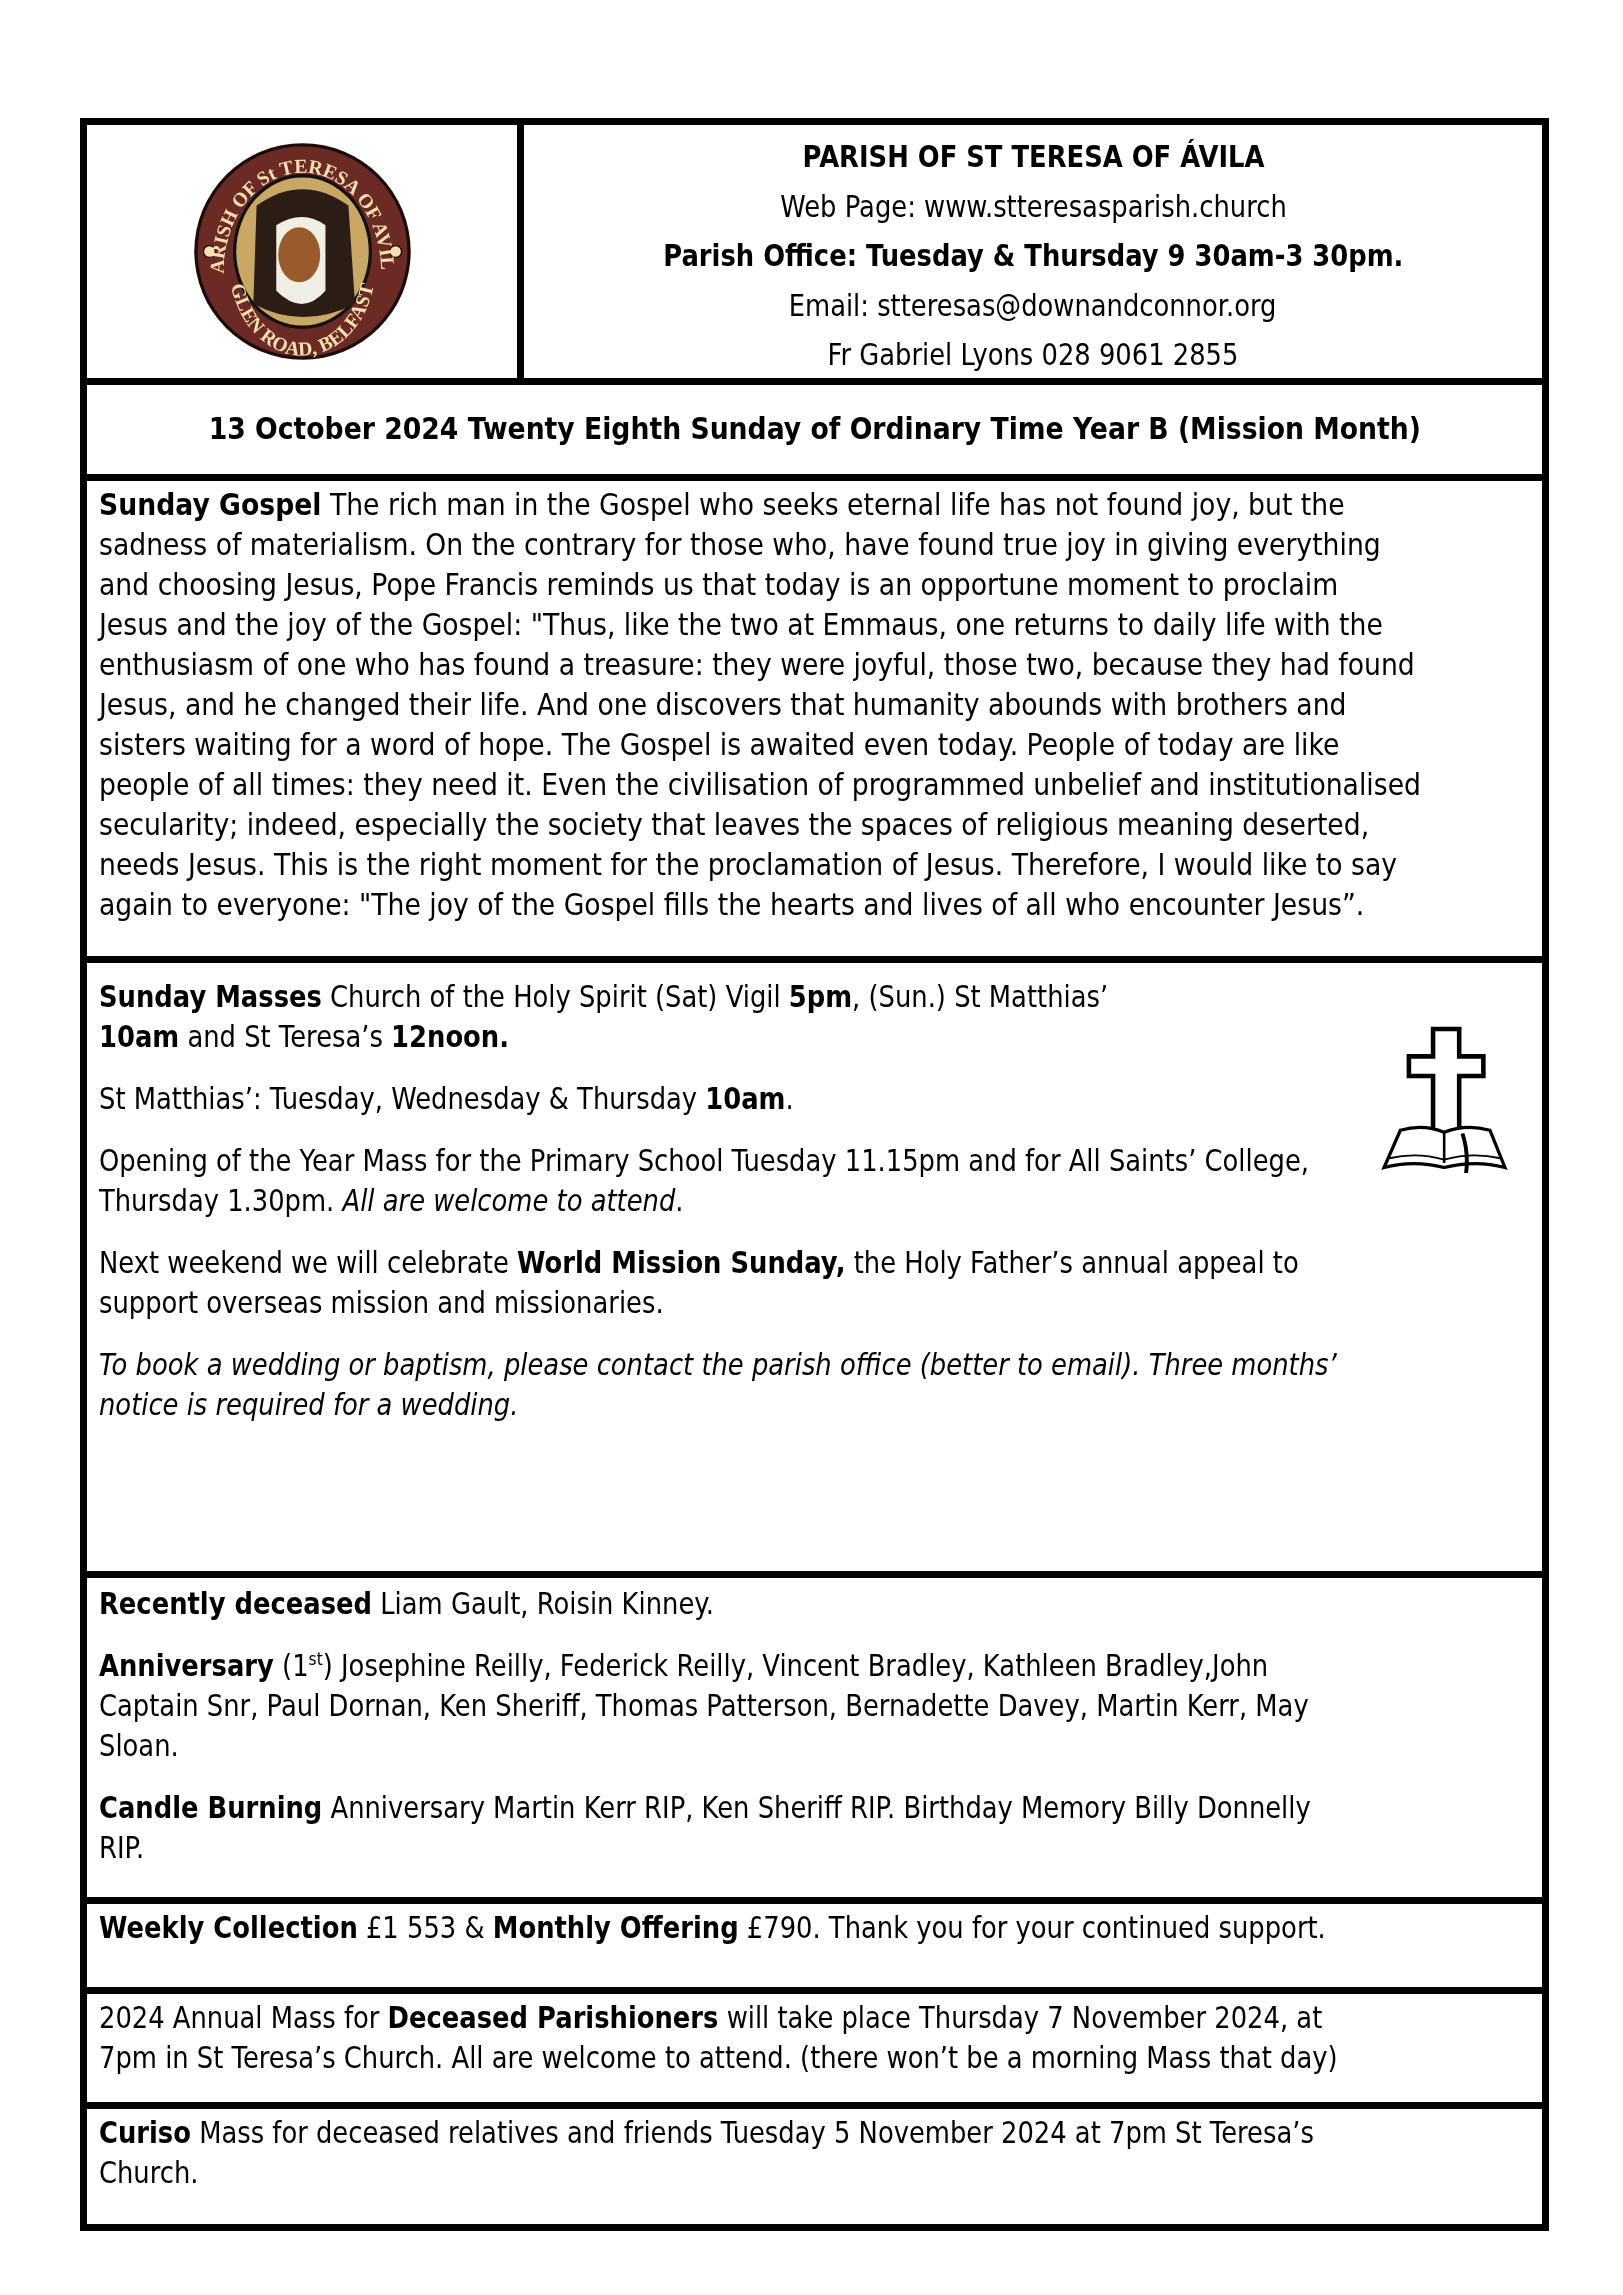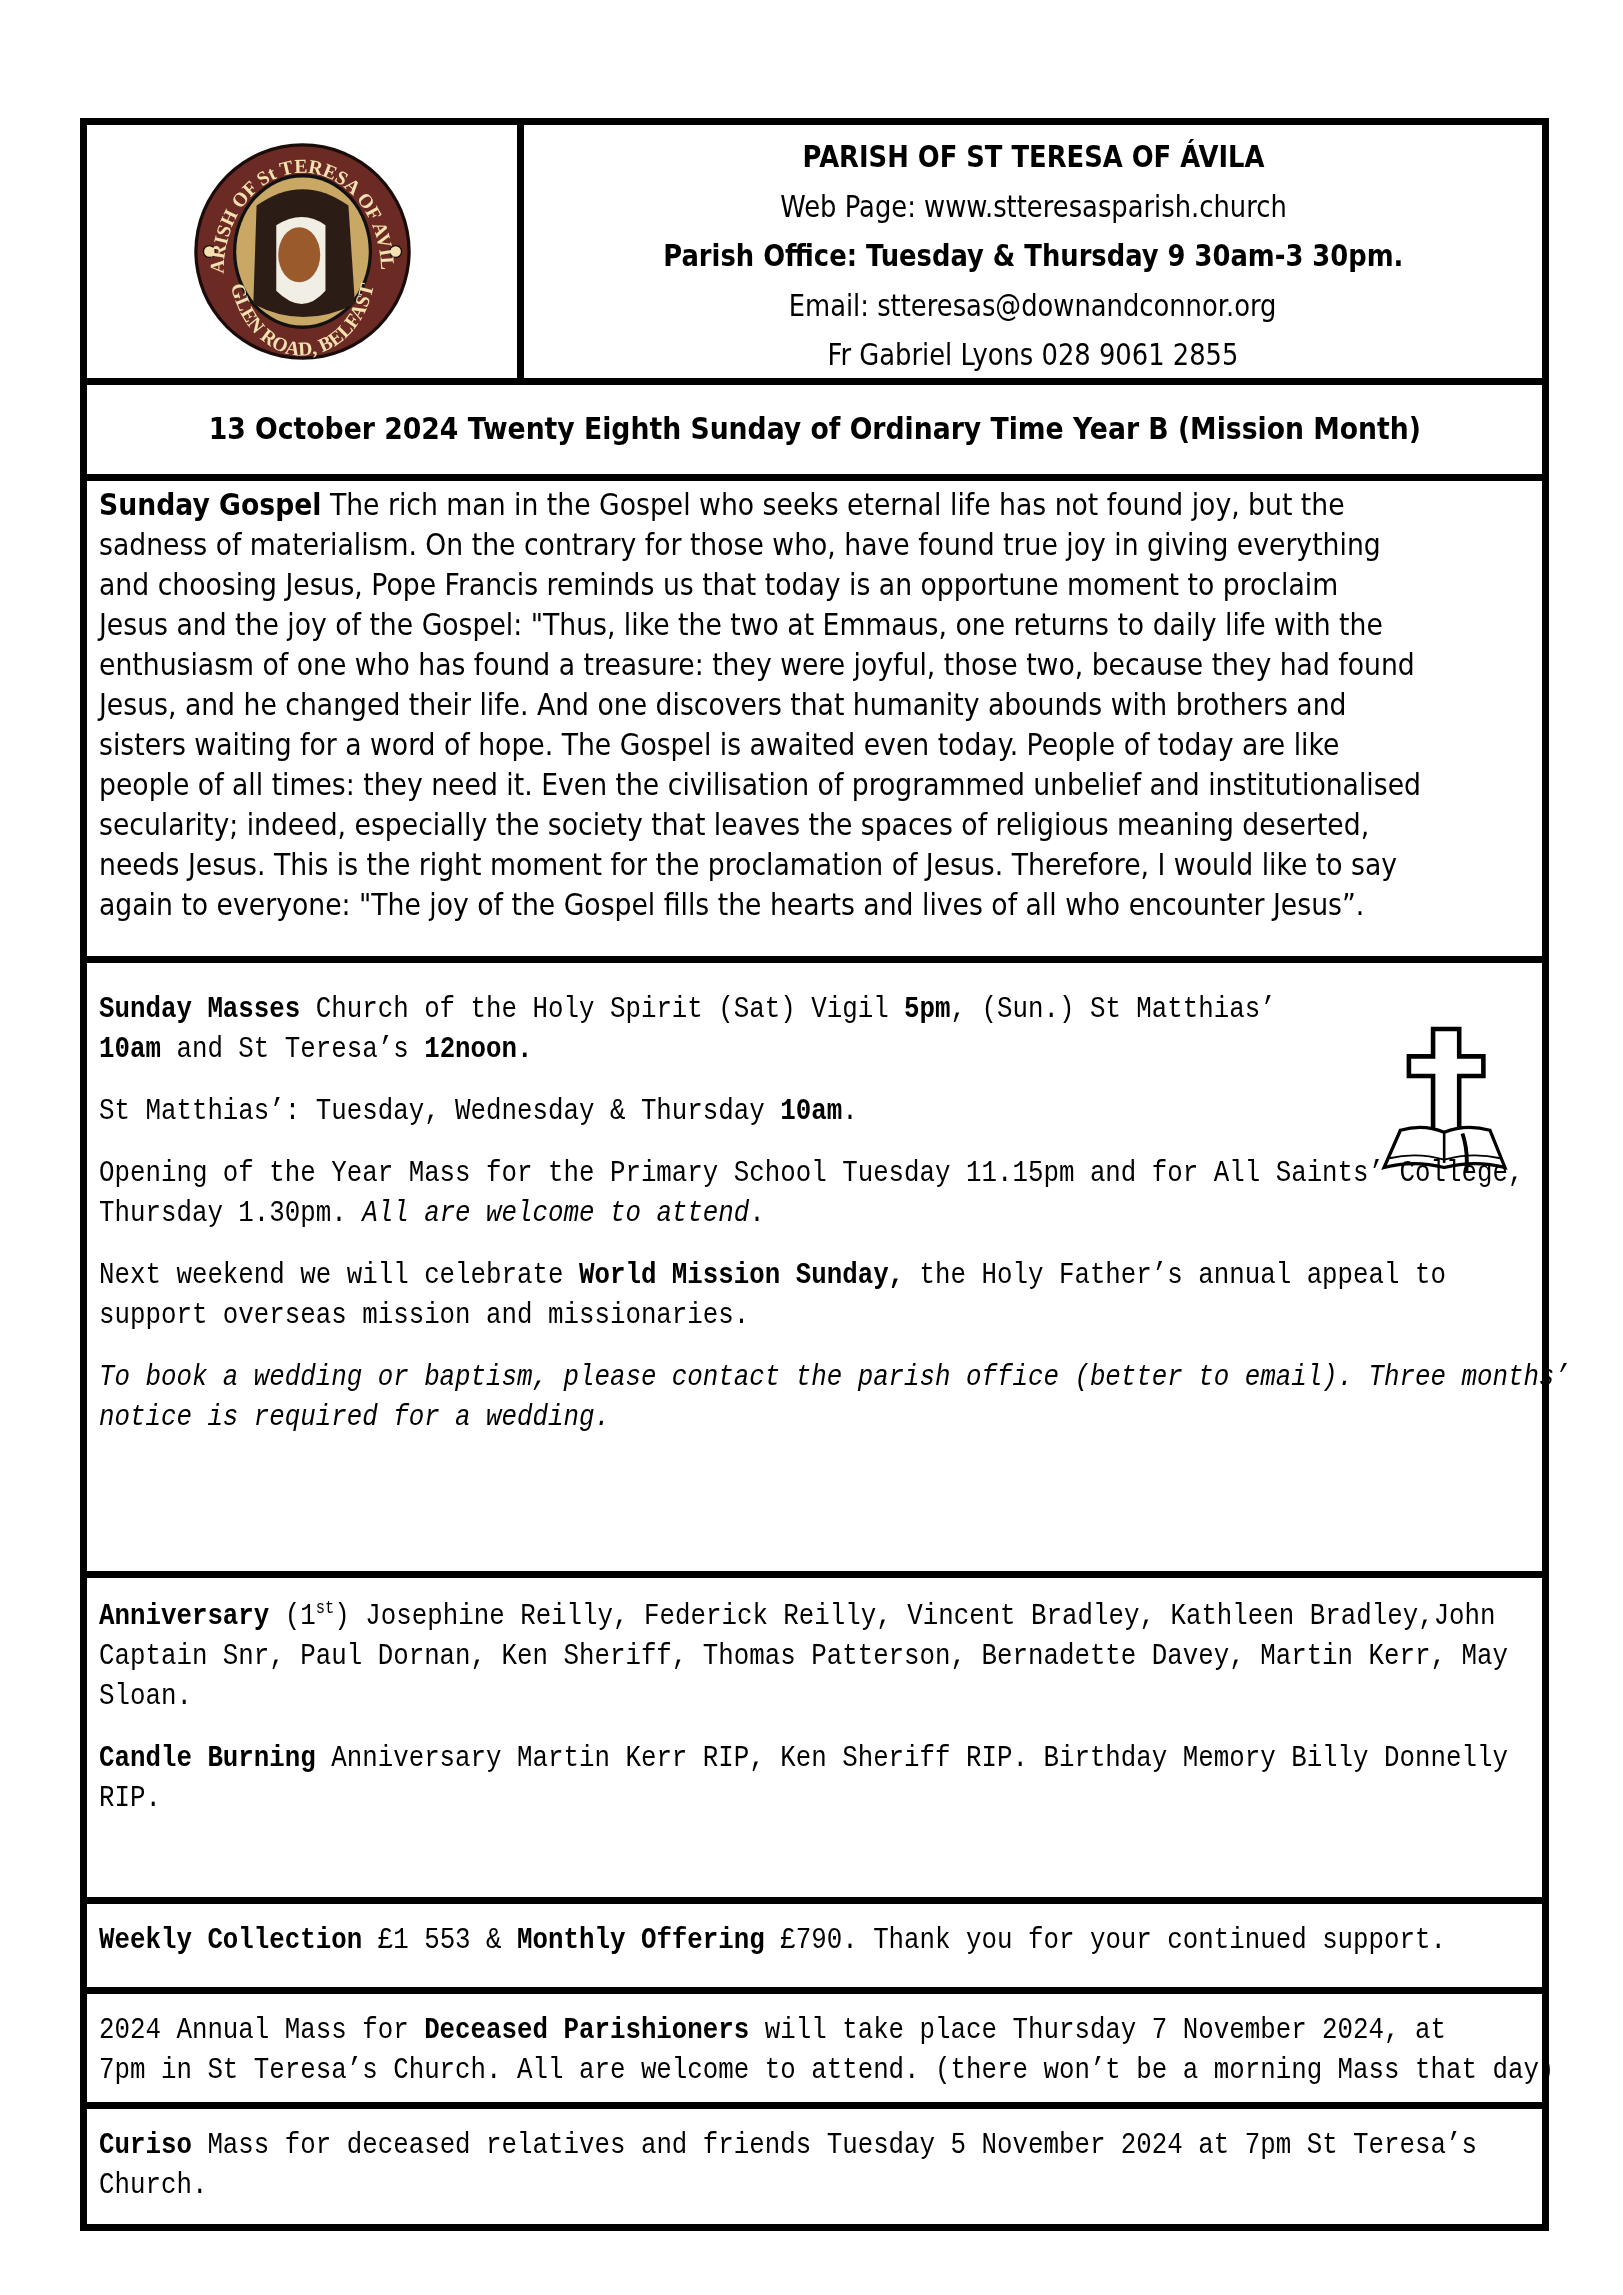--- a/index.html
+++ b/index.html
@@ -11,21 +11,21 @@
   .row { border-bottom: 7.9px solid #000; box-sizing: border-box; position: relative; }
   .row:last-child { border-bottom: none; border-radius: 8px; }
   .hdr { display: flex; height: 260px; }
   .logo-cell { width: 437px; border-right: 7.9px solid #000; display: flex; align-items: center; justify-content: center; box-sizing: border-box; }
   .contact-cell { flex: 1; display: flex; flex-direction: column; align-items: center; justify-content: space-between; padding-top: 9.2px; }
   .contact-cell div { font-size: 30px; line-height: 46px; transform: scaleX(0.86); transform-origin: center; white-space: nowrap; }
   .b { font-weight: bold; }
   .datebar { height: 96px; display: flex; align-items: center; justify-content: center; padding-bottom: 3.9px; box-sizing: border-box; }
   .datebar span { font-size: 31px; font-weight: bold; transform: scaleX(0.86); display: inline-block; white-space: nowrap; }
   .txt { font-size: 30px; line-height: 40px; padding: 3.9px 13px 10.5px 11.8px; }
-  .txt p { margin: 12px 0 22px 0; font-family: Liberation Mono, monospace; }
+  .txt p { margin: 0 0 22px 0; }
   .txt p:last-child { margin-bottom: 0; }
   .line { display: block; white-space: nowrap; transform: scaleX(0.86); transform-origin: left; }
   .gospel { height: 482px; font-size: 31px; line-height: 40px; padding: 2.6px 6.5px 0 11.8px; box-sizing: border-box; }
   .masses { height: 615px; box-sizing: border-box; padding-top: 10.5px; }
   .masses .txt { padding-top: 3.9px; }
   .cross { position: absolute; right: 23.6px; top: 33px; width: 147px; height: 177px; }
   .deceased { height: 326px; box-sizing: border-box; padding-top: 2.6px; }
   .collection { height: 90px; box-sizing: border-box; }
   .annual { height: 115px; box-sizing: border-box; }
   .curiso { height: 115px; box-sizing: border-box; }
@@ -115,20 +115,23 @@
       <p class="i">
           <span class="line">To book a wedding or baptism, please contact the parish office (better to email). Three months’</span>
           <span class="line">notice is required for a wedding.</span>
         </p>
     </div>
   </div>
 
   <div class="row deceased">
     <div class="txt">
       <p>
+          <span class="line"><span class="b">Recently deceased</span><span> Liam Gault, Roisin Kinney.</span></span>
+        </p>
+      <p>
           <span class="line"><span class="b">Anniversary</span><span> (1</span><sup>st</sup><span>)</span><span> Josephine Reilly, Federick Reilly, Vincent Bradley, Kathleen Bradley,John</span></span>
           <span class="line">Captain Snr, Paul Dornan, Ken Sheriff, Thomas Patterson, Bernadette Davey, Martin Kerr, May</span>
           <span class="line">Sloan.</span>
         </p>
       <p>
           <span class="line"><span class="b">Candle Burning</span><span> Anniversary Martin Kerr RIP, Ken Sheriff RIP. Birthday Memory Billy Donnelly</span></span>
           <span class="line">RIP.</span>
         </p>
     </div>
   </div>

